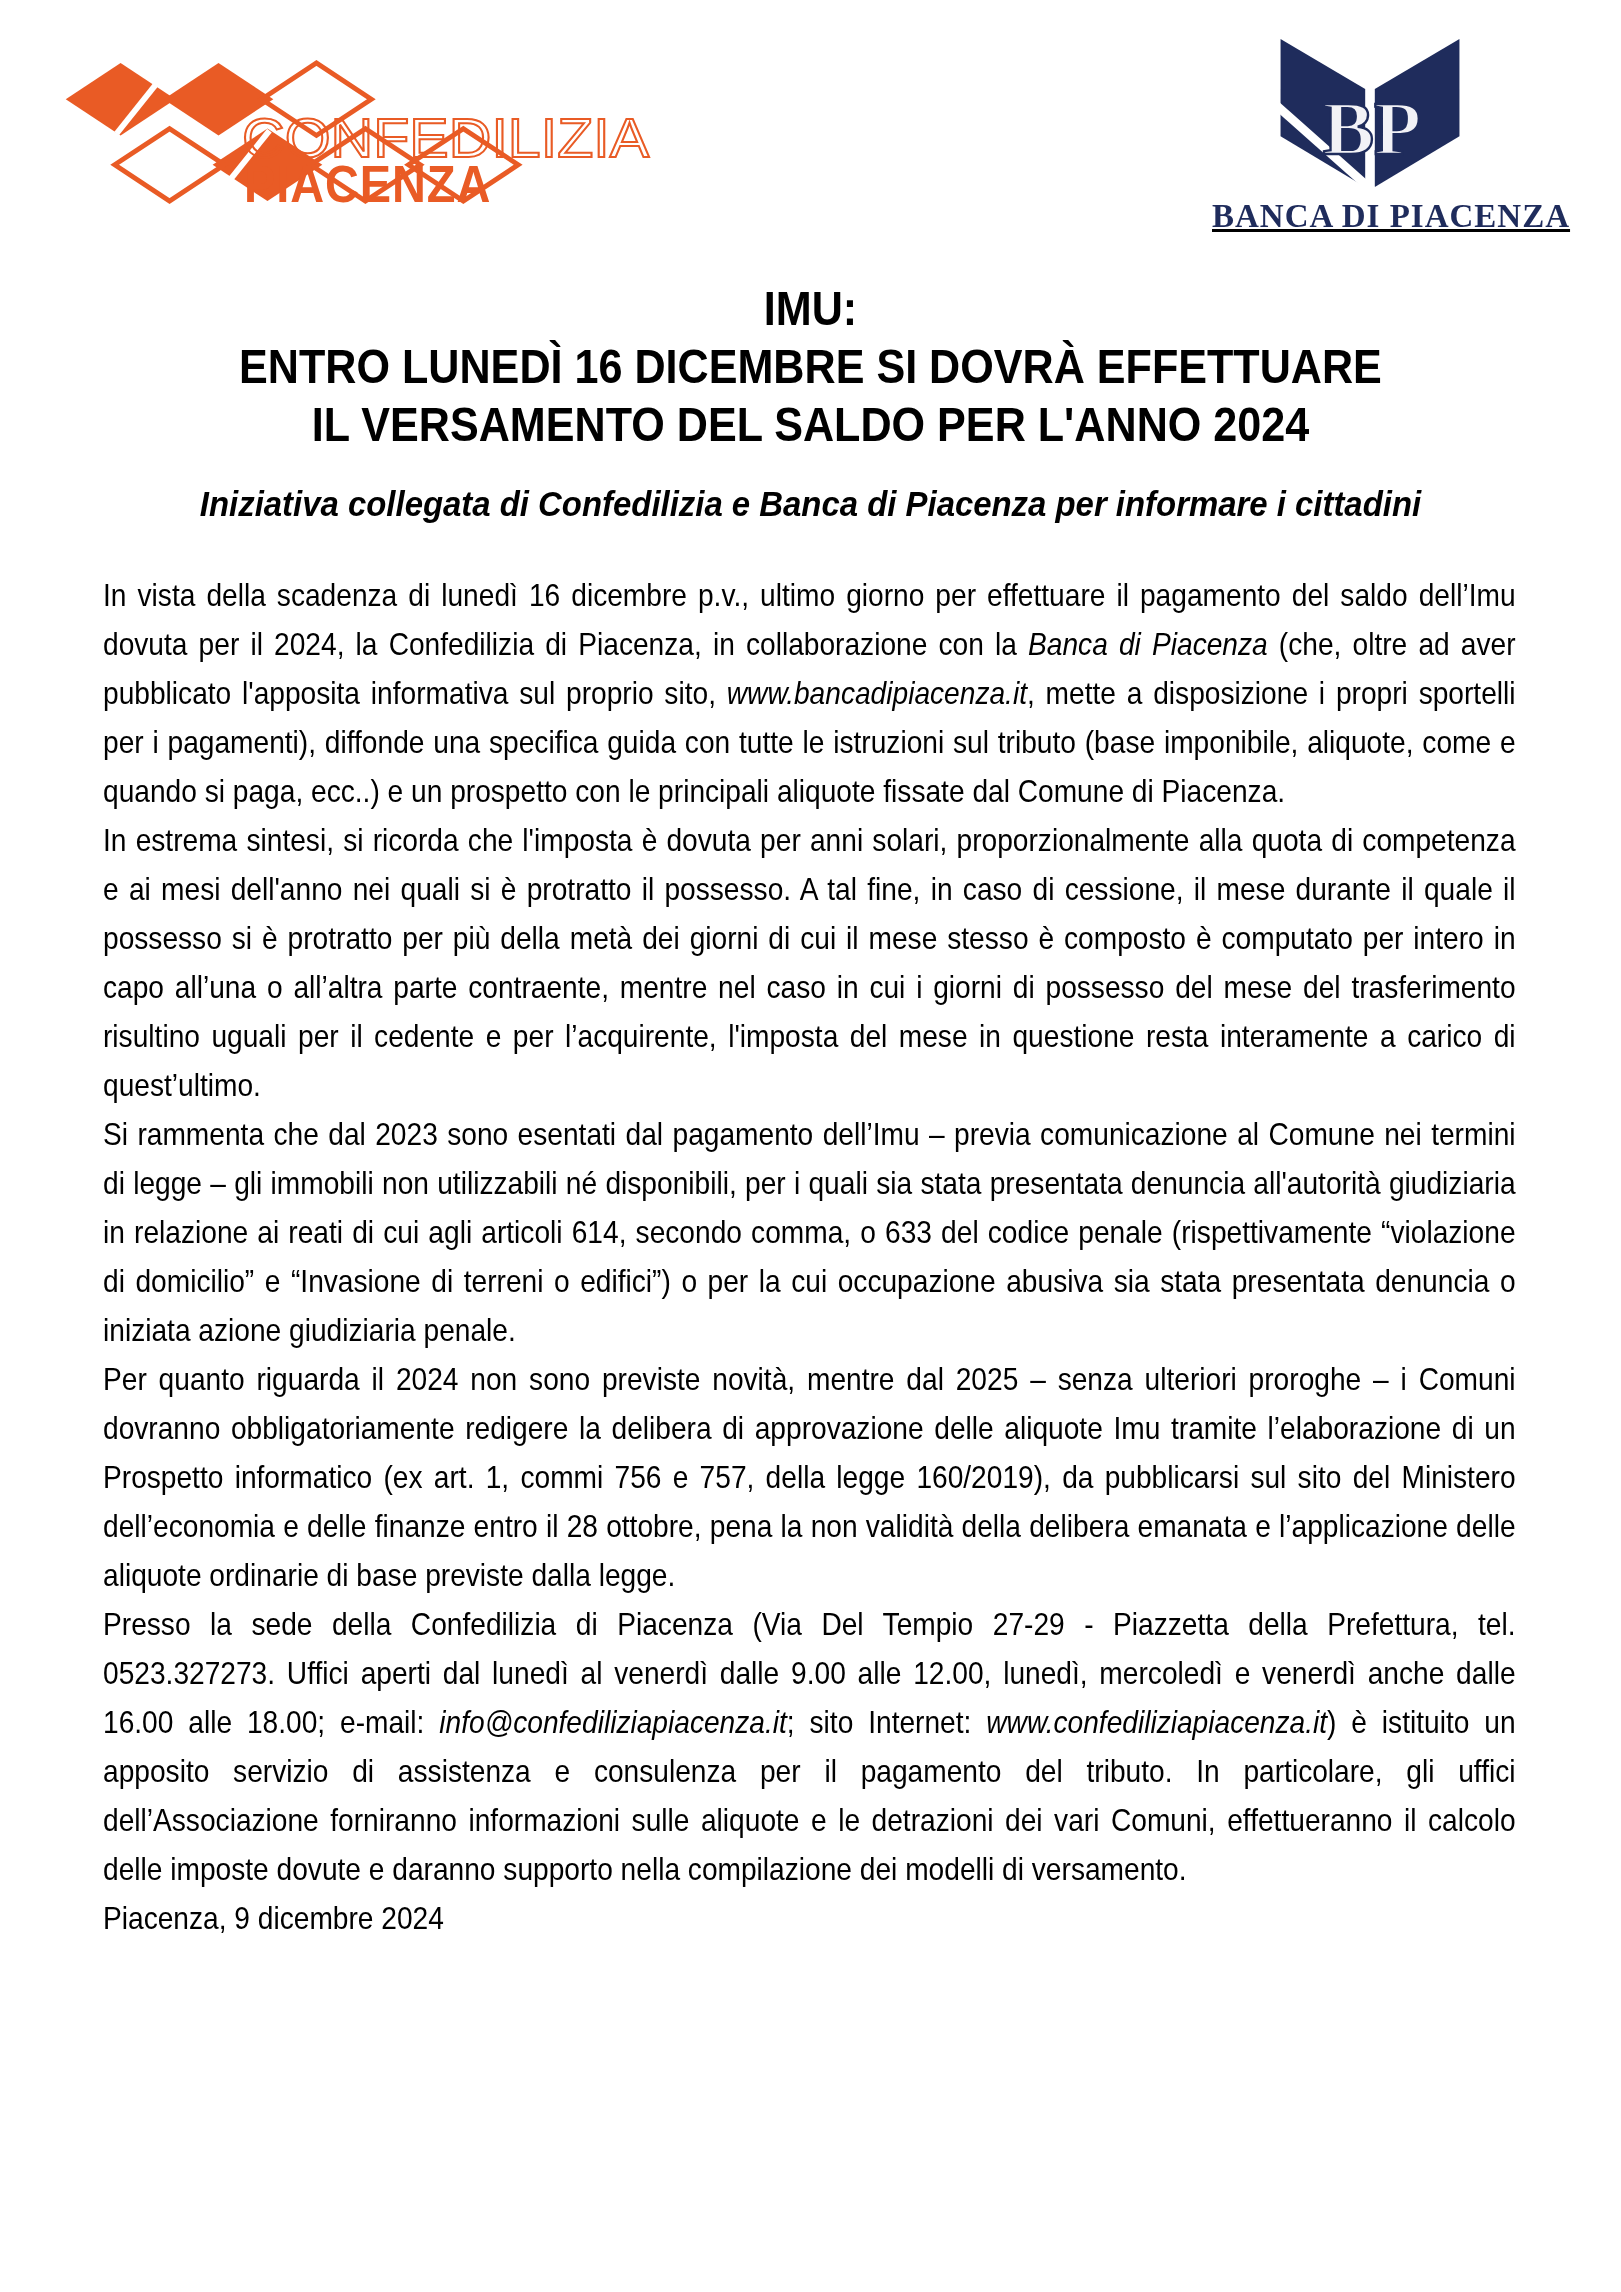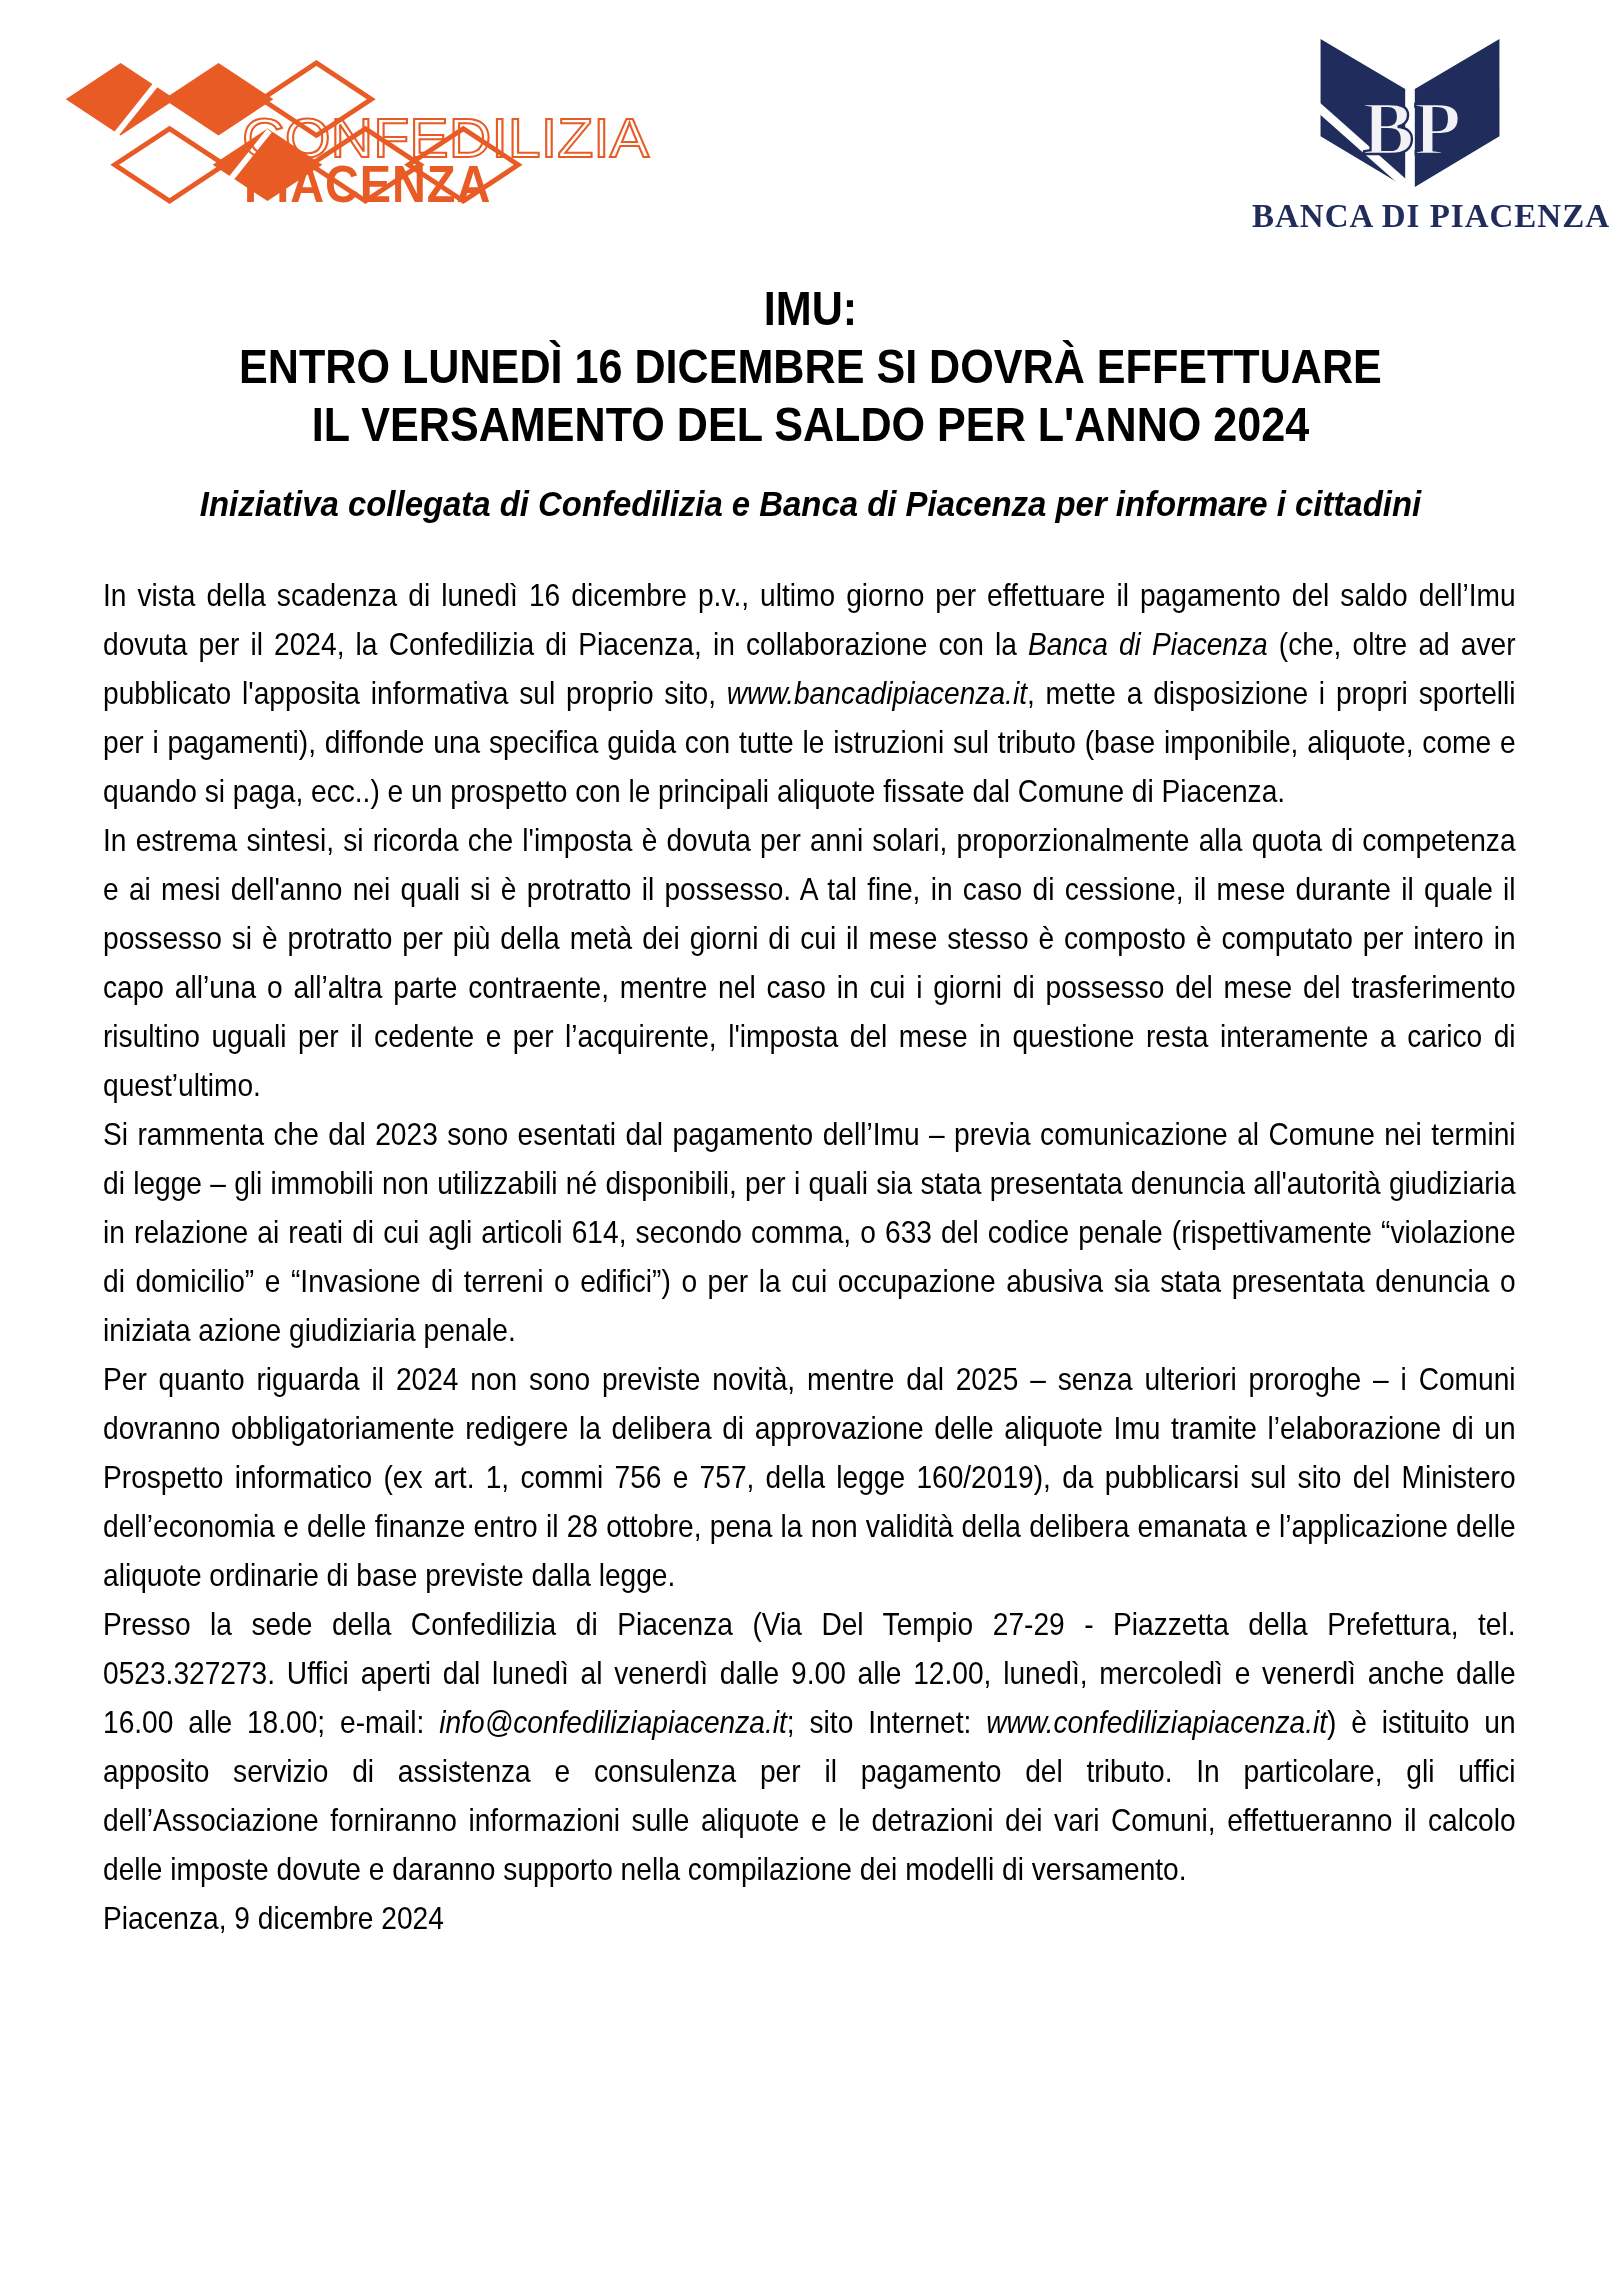--- a/index.html
+++ b/index.html
@@ -16,21 +16,21 @@
   
   .conf-logo { position:absolute; left:54px; top:51px; width:603px; height:167px; }
   .conf-mark { position:absolute; left:0; top:3.9px; width:472px; height:155px; }
   .conf-wordmark { position:absolute; left:186px; top:57px; width:414px; height:63px; }
   .conf-city {
     position:absolute; left:190px; top:104px;
     font-size:51px; font-weight:bold; letter-spacing:1px;
     transform:scaleX(0.92); transform-origin:0 0;
   }
 
-  .banca-logo { position:absolute; left:1252px; top:35px; width:316px; height:201px; text-align:right; }
+  .banca-logo { position:absolute; left:1212px; top:35px; width:316px; height:201px; text-align:right;text-decoration:underline; }
   .banca-emblem { display:block; margin:0 auto; width:202px; height:159px; }
   .banca-caption {
     margin-top:3.9px;
     font-family:"Liberation Serif", serif;
     font-size:33px; font-weight:600; letter-spacing:1px;
     white-space:nowrap;
   }
 
   
   .title-block {

